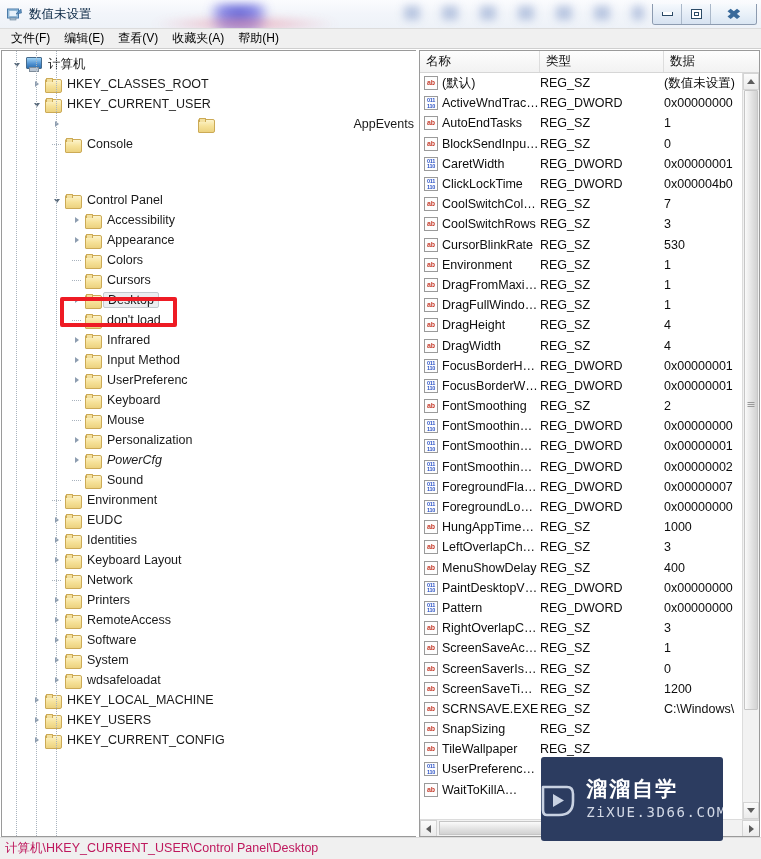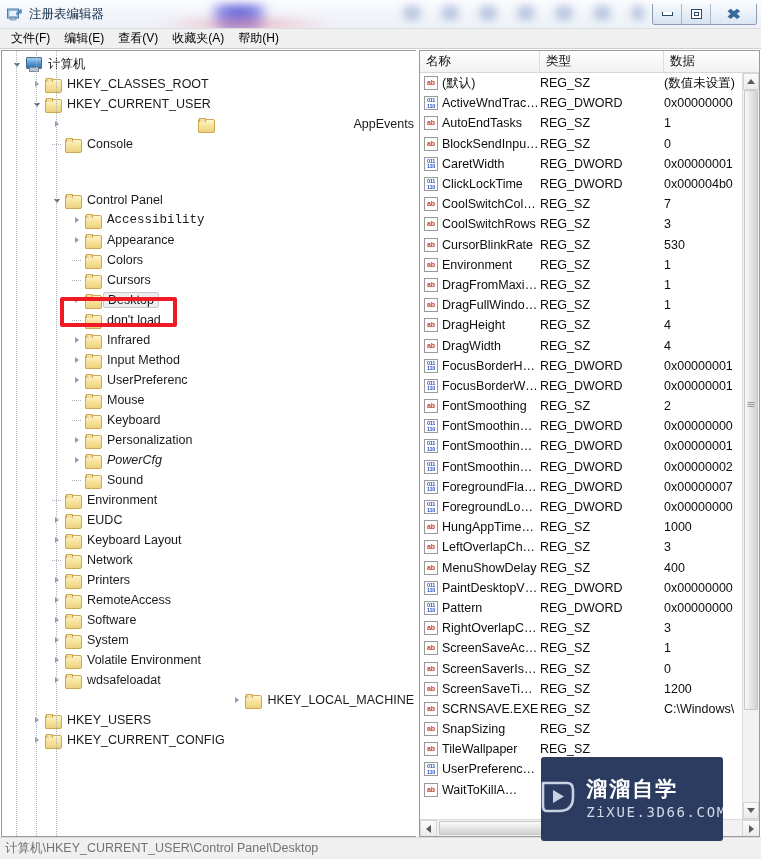--- a/index.html
+++ b/index.html
@@ -310,21 +310,21 @@
     left: 541px; top: 757px;
     width: 182px; height: 84px;
     background: #2c3c60;
     border-radius: 3px;
     display: flex;
     align-items: center;
     justify-content: center;
     z-index: 40;
     overflow: hidden;
   }
-  .wm-inner { display: flex; align-items: flex-start; gap: 9px; }
+  .wm-inner { display: flex; align-items: flex-end; gap: 9px; }
   .wm-logo {
     width: 40px; height: 36px;
     position: relative;
   }
   .wm-logo svg { display:block; }
   .wm-text { display: flex; flex-direction: column; line-height: 1; }
   .wm-cn {
     font-size: 21px; color: #ffffff; letter-spacing: 2px; font-weight: bold;
     font-family: "DejaVu Sans", sans-serif;
   }
@@ -335,21 +335,21 @@
 
   
   .statusbar {
     height: 22px; flex: 0 0 22px;
     background: #f0f0f0;
     border-top: 1px solid #dcdcdc;
     display: flex;
     align-items: center;
     padding-left: 5px;
     font-size: 12.5px;
-    color: #737373;
+    color: #be185d;
     white-space: nowrap;
   }
 </style>
 </head>
 <body>
 
 <div id="app">
 
   <div class="titlebar">
     <div class="tb-blur blur-a"></div>
@@ -357,21 +357,21 @@
     <div class="tb-blur blur-c"></div>
 
     <div class="tb-icon">
       <svg width="17" height="17" viewBox="0 0 17 17">
         <rect x="1.5" y="3" width="11" height="9" fill="#9fc8e8" stroke="#4a7ba8" stroke-width="1"></rect>
         <rect x="3" y="4.5" width="8" height="6" fill="#e8f2fa" stroke="#7fa8c8" stroke-width=".7"></rect>
         <path d="M10 8 L15 3 L15.5 7 Z" fill="#5b8fc0" stroke="#3a6a96" stroke-width=".6"></path>
         <rect x="4" y="12" width="6" height="2" fill="#b0c4d4" stroke="#6a8296" stroke-width=".6"></rect>
       </svg>
     </div>
-    <div class="tb-title">注册表编辑器</div>
+    <div class="tb-title">数值未设置</div>
 
     <div class="tb-spacer"></div>
 
     <div class="winbtns">
       <div class="winbtn">
         <span class="glyph-min"></span>
       </div>
       <div class="winbtn">
         <span class="glyph-max"></span>
       </div>
@@ -428,21 +428,21 @@
             <span class="folder"></span>
             <span class="tlabel">Console</span>
           </div>
           <div class="tnode" style="padding-left: 46px; margin-top: 36px;">
             <span class="tw">
               <span class="arrow-e"></span>
             </span>
             <span class="folder"></span>
             <span class="tlabel">Control Panel</span>
           </div>
-          <div class="tnode" style="padding-left: 66px; font-family: Liberation Mono, monospace;">
+          <div class="tnode" style="padding-left: 66px;">
             <span class="tw">
               <span class="arrow-c"></span>
             </span>
             <span class="folder"></span>
             <span class="tlabel">Accessibility</span>
           </div>
           <div class="tnode" style="padding-left: 66px;">
             <span class="tw">
               <span class="arrow-c"></span>
             </span>
@@ -496,121 +496,121 @@
               <span class="arrow-c"></span>
             </span>
             <span class="folder"></span>
             <span class="tlabel">UserPreferenc</span>
           </div>
           <div class="tnode" style="padding-left: 66px;">
             <span class="tw">
               <span class="dash"></span>
             </span>
             <span class="folder"></span>
+            <span class="tlabel">Keyboard</span>
+          </div>
+          <div class="tnode" style="padding-left: 66px;">
+            <span class="tw">
+              <span class="dash"></span>
+            </span>
+            <span class="folder"></span>
             <span class="tlabel">Mouse</span>
           </div>
           <div class="tnode" style="padding-left: 66px;">
             <span class="tw">
+              <span class="arrow-c"></span>
+            </span>
+            <span class="folder"></span>
+            <span class="tlabel">Personalization</span>
+          </div>
+          <div class="tnode" style="padding-left: 66px; font-style: italic;">
+            <span class="tw">
+              <span class="arrow-c"></span>
+            </span>
+            <span class="folder"></span>
+            <span class="tlabel">PowerCfg</span>
+          </div>
+          <div class="tnode" style="padding-left: 66px;">
+            <span class="tw">
               <span class="dash"></span>
             </span>
             <span class="folder"></span>
-            <span class="tlabel">Keyboard</span>
-          </div>
-          <div class="tnode" style="padding-left: 66px;">
-            <span class="tw">
-              <span class="arrow-c"></span>
-            </span>
-            <span class="folder"></span>
-            <span class="tlabel">Personalization</span>
-          </div>
-          <div class="tnode" style="padding-left: 66px; font-style: italic;">
-            <span class="tw">
-              <span class="arrow-c"></span>
-            </span>
-            <span class="folder"></span>
-            <span class="tlabel">PowerCfg</span>
-          </div>
-          <div class="tnode" style="padding-left: 66px;">
+            <span class="tlabel">Sound</span>
+          </div>
+          <div class="tnode" style="padding-left: 46px;">
             <span class="tw">
               <span class="dash"></span>
             </span>
             <span class="folder"></span>
-            <span class="tlabel">Sound</span>
+            <span class="tlabel">Environment</span>
           </div>
           <div class="tnode" style="padding-left: 46px;">
             <span class="tw">
+              <span class="arrow-c"></span>
+            </span>
+            <span class="folder"></span>
+            <span class="tlabel">EUDC</span>
+          </div>
+          <div class="tnode" style="padding-left: 46px;">
+            <span class="tw">
+              <span class="arrow-c"></span>
+            </span>
+            <span class="folder"></span>
+            <span class="tlabel">Identities</span>
+          </div>
+          <div class="tnode" style="padding-left: 46px;">
+            <span class="tw">
+              <span class="arrow-c"></span>
+            </span>
+            <span class="folder"></span>
+            <span class="tlabel">Keyboard Layout</span>
+          </div>
+          <div class="tnode" style="padding-left: 46px;">
+            <span class="tw">
               <span class="dash"></span>
             </span>
             <span class="folder"></span>
-            <span class="tlabel">Environment</span>
+            <span class="tlabel">Network</span>
           </div>
           <div class="tnode" style="padding-left: 46px;">
             <span class="tw">
               <span class="arrow-c"></span>
             </span>
             <span class="folder"></span>
-            <span class="tlabel">EUDC</span>
+            <span class="tlabel">Printers</span>
           </div>
           <div class="tnode" style="padding-left: 46px;">
             <span class="tw">
               <span class="arrow-c"></span>
             </span>
             <span class="folder"></span>
-            <span class="tlabel">Keyboard Layout</span>
+            <span class="tlabel">RemoteAccess</span>
           </div>
           <div class="tnode" style="padding-left: 46px;">
             <span class="tw">
-              <span class="dash"></span>
-            </span>
-            <span class="folder"></span>
-            <span class="tlabel">Network</span>
+              <span class="arrow-c"></span>
+            </span>
+            <span class="folder"></span>
+            <span class="tlabel">Software</span>
           </div>
           <div class="tnode" style="padding-left: 46px;">
             <span class="tw">
               <span class="arrow-c"></span>
             </span>
             <span class="folder"></span>
-            <span class="tlabel">Printers</span>
+            <span class="tlabel">System</span>
           </div>
           <div class="tnode" style="padding-left: 46px;">
             <span class="tw">
               <span class="arrow-c"></span>
             </span>
             <span class="folder"></span>
-            <span class="tlabel">RemoteAccess</span>
-          </div>
-          <div class="tnode" style="padding-left: 46px;">
-            <span class="tw">
-              <span class="arrow-c"></span>
-            </span>
-            <span class="folder"></span>
-            <span class="tlabel">Software</span>
-          </div>
-          <div class="tnode" style="padding-left: 46px;">
-            <span class="tw">
-              <span class="arrow-c"></span>
-            </span>
-            <span class="folder"></span>
-            <span class="tlabel">System</span>
-          </div>
-          <div class="tnode" style="padding-left: 46px;">
-            <span class="tw">
-              <span class="arrow-c"></span>
-            </span>
-            <span class="folder"></span>
-            <span class="tlabel">Volatile Environment</span>
-          </div>
-          <div class="tnode" style="padding-left: 46px;">
-            <span class="tw">
-              <span class="arrow-c"></span>
-            </span>
-            <span class="folder"></span>
             <span class="tlabel">wdsafeloadat</span>
           </div>
-          <div class="tnode" style="padding-left: 26px; justify-content: flex-end;">
+          <div class="tnode" style="padding-left: 26px;">
             <span class="tw">
               <span class="arrow-c"></span>
             </span>
             <span class="folder"></span>
             <span class="tlabel">HKEY_LOCAL_MACHINE</span>
           </div>
           <div class="tnode" style="padding-left: 26px;">
             <span class="tw">
               <span class="arrow-c"></span>
             </span>

